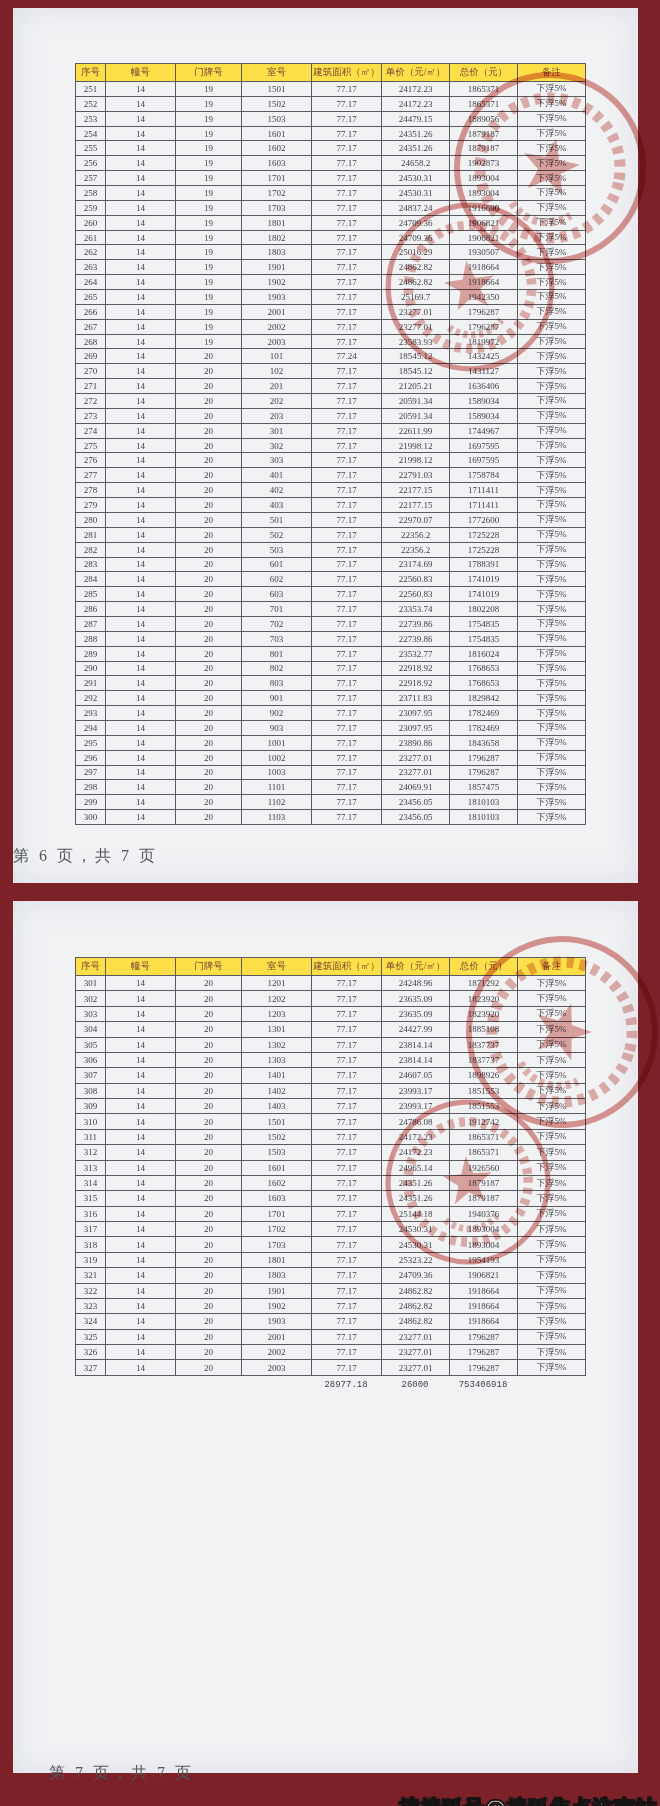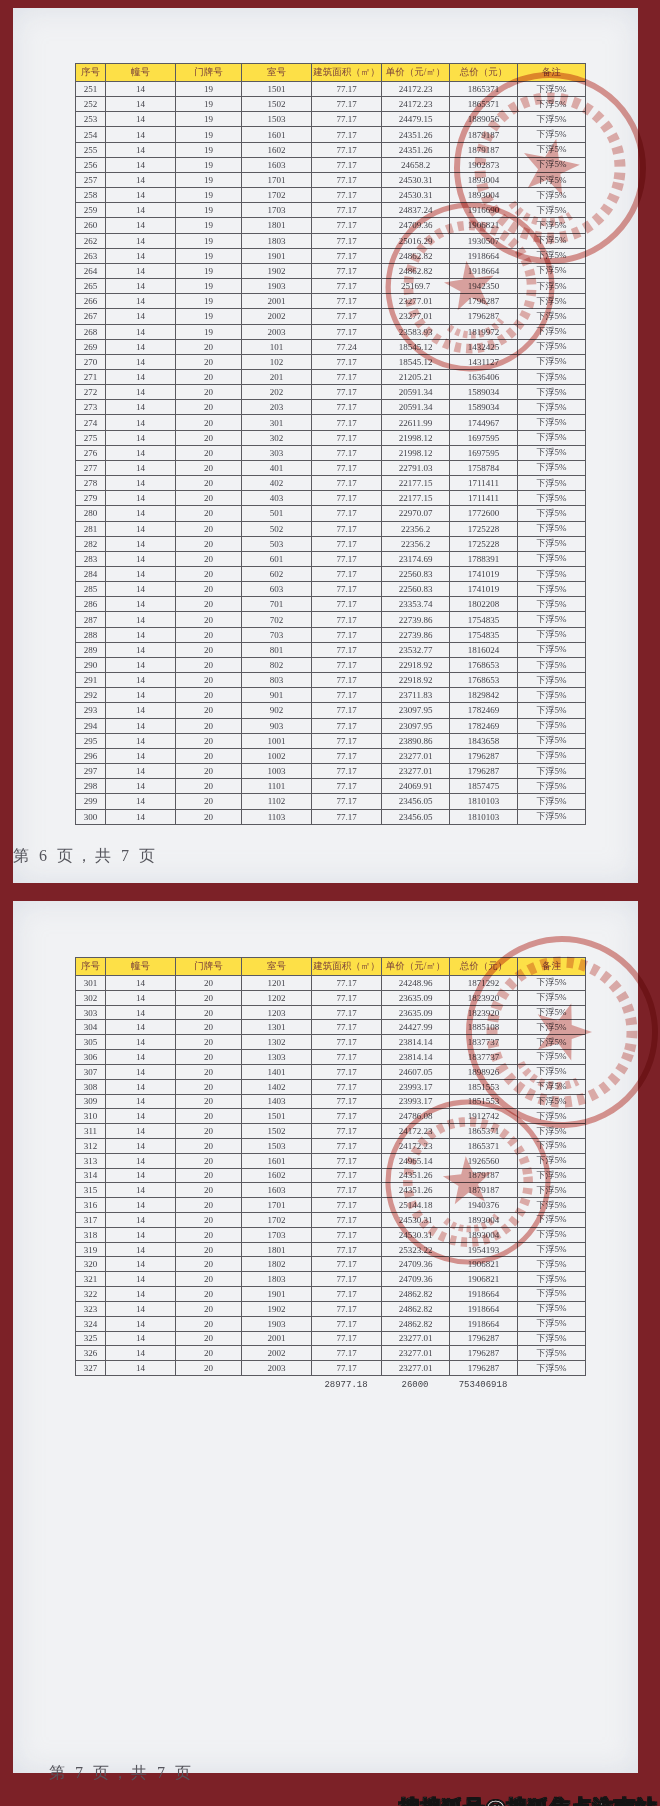--- a/index.html
+++ b/index.html
@@ -196,20 +196,30 @@
           <td>260</td>
           <td>14</td>
           <td>19</td>
           <td>1801</td>
           <td>77.17</td>
           <td>24709.36</td>
           <td>1906821</td>
           <td>下浮5%</td>
         </tr>
         <tr>
+          <td>261</td>
+          <td>14</td>
+          <td>19</td>
+          <td>1802</td>
+          <td>77.17</td>
+          <td>24709.36</td>
+          <td>1906821</td>
+          <td>下浮5%</td>
+        </tr>
+        <tr>
           <td>262</td>
           <td>14</td>
           <td>19</td>
           <td>1803</td>
           <td>77.17</td>
           <td>25016.29</td>
           <td>1930507</td>
           <td>下浮5%</td>
         </tr>
         <tr>
@@ -824,30 +834,20 @@
           <td>319</td>
           <td>14</td>
           <td>20</td>
           <td>1801</td>
           <td>77.17</td>
           <td>25323.22</td>
           <td>1954193</td>
           <td>下浮5%</td>
         </tr>
         <tr>
-          <td>320</td>
-          <td>14</td>
-          <td>20</td>
-          <td>1802</td>
-          <td>77.17</td>
-          <td>24709.36</td>
-          <td>1906821</td>
-          <td>下浮5%</td>
-        </tr>
-        <tr>
           <td>321</td>
           <td>14</td>
           <td>20</td>
           <td>1803</td>
           <td>77.17</td>
           <td>24709.36</td>
           <td>1906821</td>
           <td>下浮5%</td>
         </tr>
         <tr>

